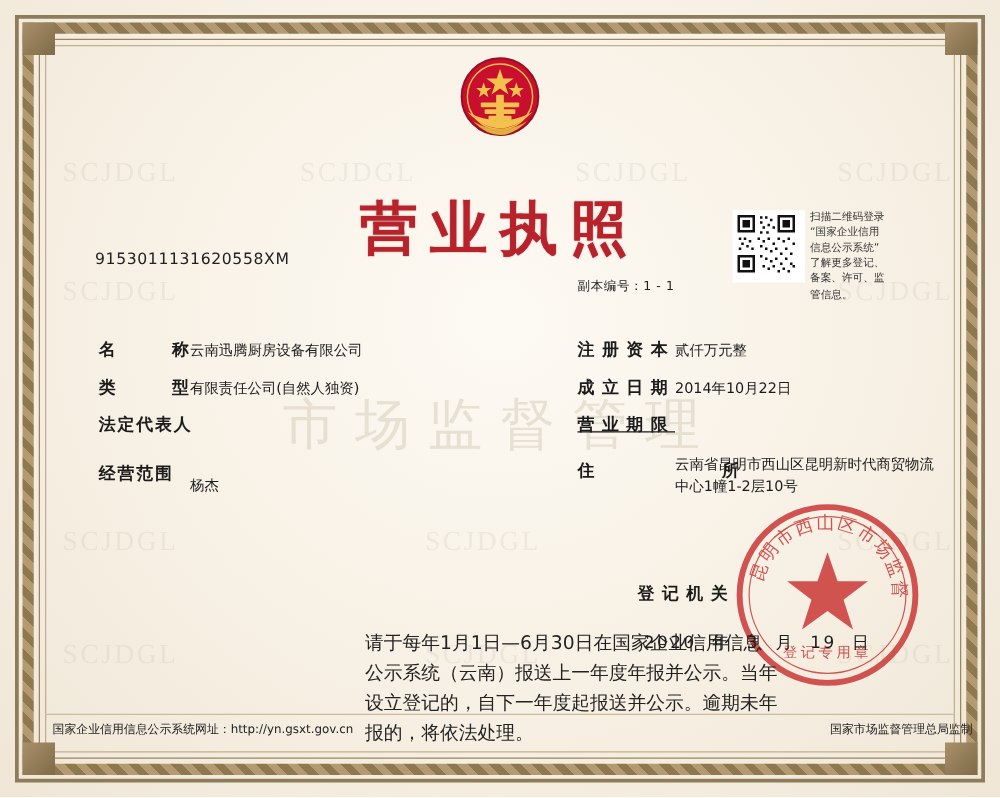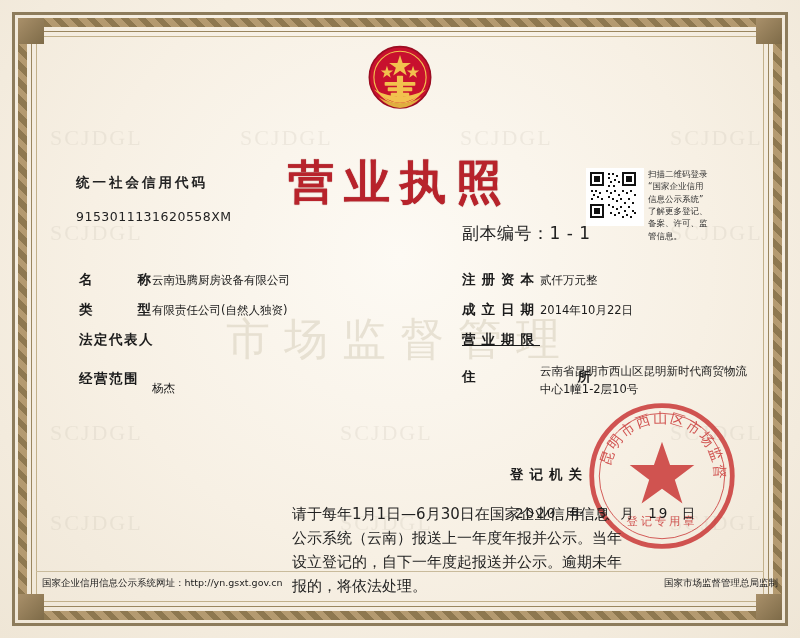--- a/index.html
+++ b/index.html
@@ -86,39 +86,39 @@
     position:absolute;left:0;right:0;top:213px;text-align:center;
     font-size:17px;color:#3a3a3a;letter-spacing:2px;
   }
 
   
   .code-label{
     position:absolute;left:76px;top:174px;
     font-size:13.5px;color:#222;letter-spacing:3px;font-weight:bold;
   }
   .code-value{
-    position:absolute;left:76px;top:209px;
+    position:absolute;left:76px;top:199px;
     font-size:12.5px;color:#222;letter-spacing:.5px;
   }
 
   
   .qr{
     position:absolute;left:586px;top:168px;width:54px;height:54px;
     background:#fff;
     padding:2px;
   }
   .qr-note{
     position:absolute;left:648px;top:168px;width:105px;
     font-size:8.5px;line-height:1.45;color:#333;
   }
 
   
   .copy-no{
     position:absolute;left:462px;top:222px;
-    font-size:17px;color:#222;letter-spacing:.5px;
+    font-size:10px;color:#222;letter-spacing:.5px;
   }
 
   
   .field-label{
     position:absolute;
     font-size:13.5px;font-weight:bold;color:#1b1b1b;
     letter-spacing:6px;
     white-space:nowrap;
   }
   .field-value{
@@ -213,21 +213,20 @@
         <rect x="38" y="66" width="24" height="5" rx="1"></rect>
         <rect x="46" y="44" width="8" height="28" rx="1"></rect>
       </g>
       <path d="M16 62 Q50 96 84 62 Q50 80 16 62 Z" fill="#f2c14e"></path>
       <path d="M22 72 Q50 100 78 72 Q50 88 22 72 Z" fill="#e0ae3f"></path>
     </svg>
   </div>
 
   <div class="title">营业执照</div>
 
-  <div class="code-label">统一社会信用代码</div>
   <div class="code-value">9153011131620558XM</div>
 
   <div class="qr">
     <svg viewBox="0 0 50 50" width="50" height="50" aria-hidden="true">
       <rect width="50" height="50" fill="#fff"></rect>
       <g fill="#111">
         <rect x="2" y="2" width="14" height="14"></rect>
           <rect x="4" y="4" width="10" height="10" fill="#fff"></rect>
           <rect x="6" y="6" width="6" height="6"></rect>
         <rect x="34" y="2" width="14" height="14"></rect>

